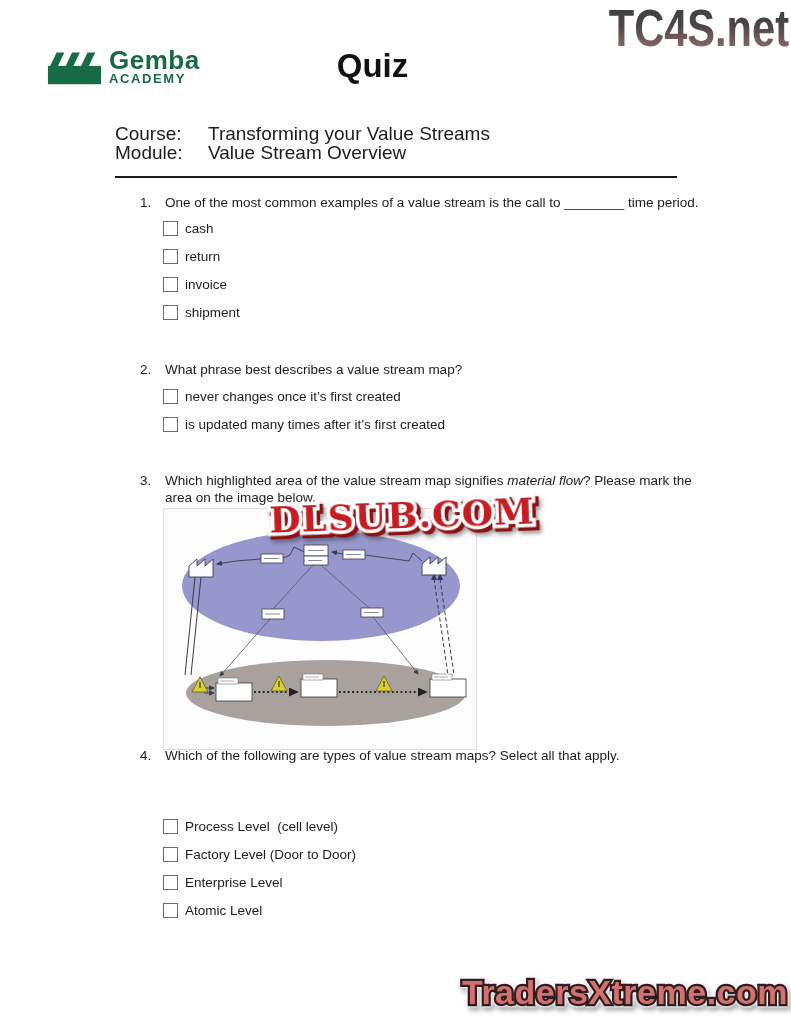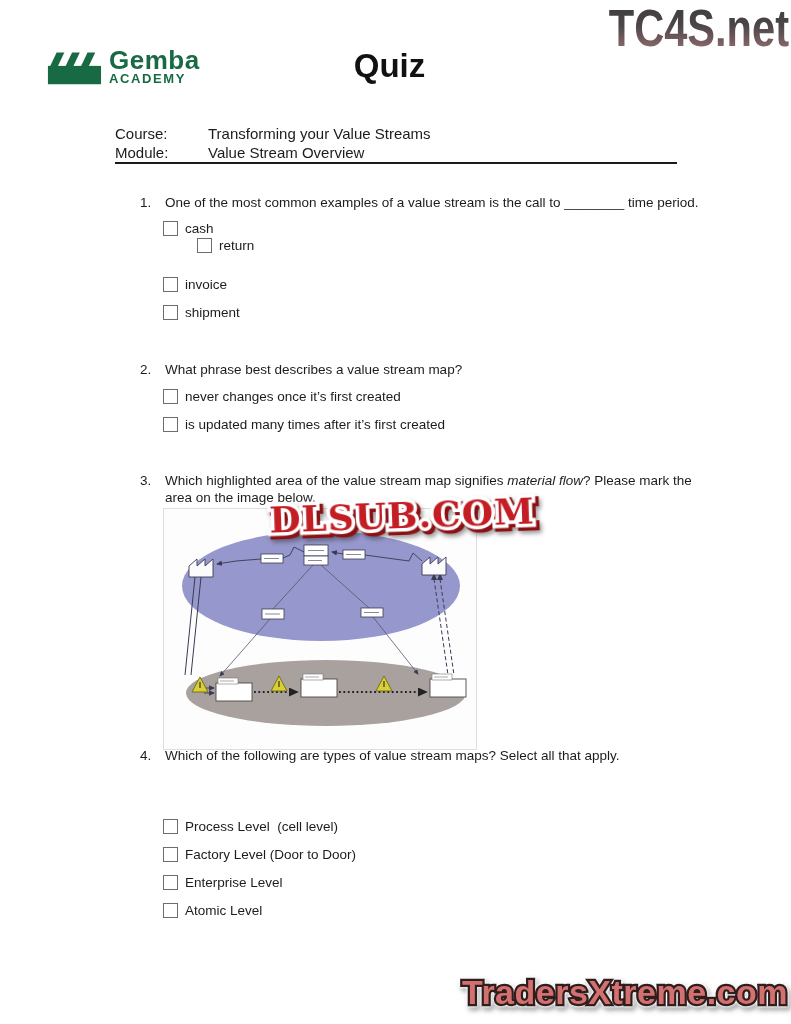--- a/index.html
+++ b/index.html
@@ -4,24 +4,24 @@
 <style>
   html,body{margin:0;padding:0;background:#ffffff;}
   .page{position:relative;width:791px;height:1024px;background:#ffffff;overflow:hidden;
         font-family:"Liberation Sans",sans-serif;color:#1c1c1c;}
   .abs{position:absolute;}
 
   
   .logo{display:flex;align-items:flex-end;gap:7px;}
   .logo-gemba{font-weight:bold;font-size:26px;line-height:24px;color:#186a44;letter-spacing:0.5px;}
   .logo-academy{font-weight:bold;font-size:13px;line-height:14px;color:#186a44;letter-spacing:1.6px;}
-  .title{width:745px;text-align:center;font-size:33px;font-weight:bold;color:#111;padding-left:17px;}
-
-  
-  .course-block{width:562px;padding-bottom:0;border-bottom:2px solid #1b1b1b;font-size:15px;line-height:19px;}
+  .title{width:745px;text-align:center;font-size:33px;font-weight:bold;color:#111;}
+
+  
+  .course-block{width:562px;padding-bottom:14px;border-bottom:2px solid #1b1b1b;font-size:19px;line-height:19px;}
   .course-row{display:flex;}
   .course-label{width:93px;}
 
   
   .q{position:absolute;left:140px;width:575px;font-size:13.5px;line-height:17px;}
   .qnum{display:inline-block;width:25px;vertical-align:top;}
   .qtext{display:inline-block;width:545px;vertical-align:top;}
   .opt{position:absolute;left:163px;font-size:13.5px;line-height:15px;display:flex;align-items:center;justify-content:space-between;}
   .cb{display:inline-block;width:13px;height:13px;border:1px solid #6d6d6d;background:#fff;margin-right:7px;flex:0 0 auto;}
   .opt-label{white-space:pre-wrap;}
@@ -83,21 +83,21 @@
     </div>
   </div>
 
   <div class="q" style="top:194px;">
     <span class="qnum">1.</span><span class="qtext">One of the most common examples of a value stream is the call to ________ time period.</span>
   </div>
   <div class="opt" style="top:221px;">
     <span class="cb"></span>
     <span class="opt-label">cash</span>
   </div>
-  <div class="opt" style="top:238px;margin-left:34px;">
+  <div class="opt" style="top:249px;">
     <span class="cb"></span>
     <span class="opt-label">return</span>
   </div>
   <div class="opt" style="top:277px;">
     <span class="cb"></span>
     <span class="opt-label">invoice</span>
   </div>
   <div class="opt" style="top:305px;">
     <span class="cb"></span>
     <span class="opt-label">shipment</span>

